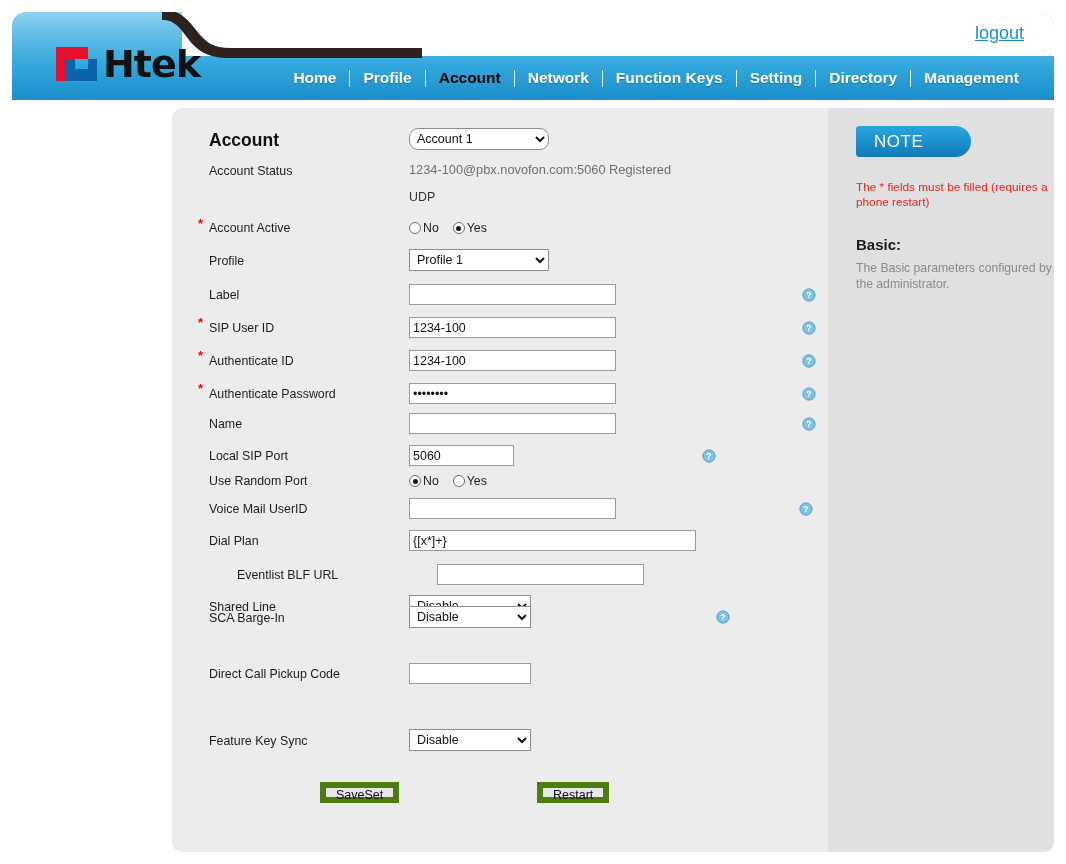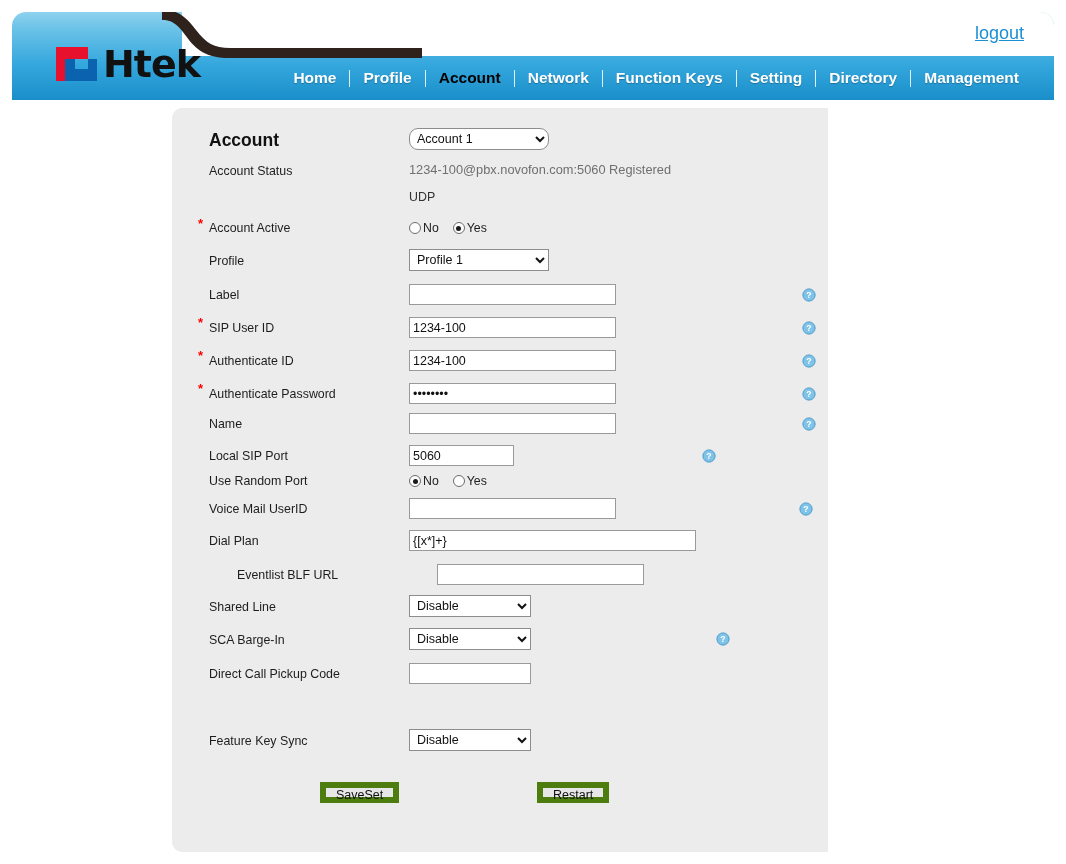--- a/index.html
+++ b/index.html
@@ -488,21 +488,21 @@
       <input class="ctl" type="text" style="top: 2px; width: 207px;" value="">
     </div>
 
     <div class="row" style="top:486px;">
       <span class="lbl">Shared Line</span>
       <select class="ctl" style="top:1px; width:122px;">
         <option>Disable</option>
       </select>
     </div>
 
-    <div class="row" style="top:519px;">
+    <div class="row" style="top:497px;">
       <span class="lbl">SCA Barge-In</span>
       <select class="ctl" style="top:1px; width:122px;">
         <option>Disable</option>
       </select>
       <svg class="help" style="left:544px; top:5px;" viewBox="0 0 16 16">
         <circle cx="8" cy="8" r="7" fill="#7fc4e8" stroke="#3f93c7" stroke-width="1"></circle>
         <text x="8" y="11.6" font-size="10" font-family="Liberation Sans, sans-serif" font-weight="bold" fill="#ffffff" text-anchor="middle">?</text>
       </svg>
     </div>
 
@@ -517,14 +517,20 @@
       <select class="ctl" style="top:1px; width:122px;">
         <option>Disable</option>
       </select>
     </div>
 
     <button class="btn" style="left:148px; top:674px;">SaveSet</button>
     <button class="btn" style="left:365px; top:674px;">Restart</button>
 
   </div>
 
+  <div class="notepanel">
+    <div class="note-badge">NOTE</div>
+    <div class="note-warn">The * fields must be filled (requires a phone restart)</div>
+    <div class="note-head">Basic:</div>
+    <div class="note-body">The Basic parameters configured by the administrator.</div>
+  </div>
 
 </div>
 
 </body></html>

